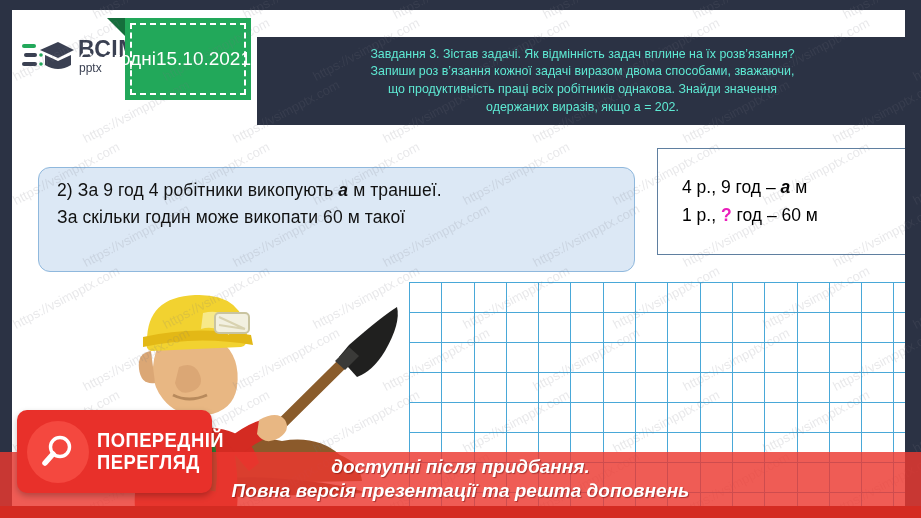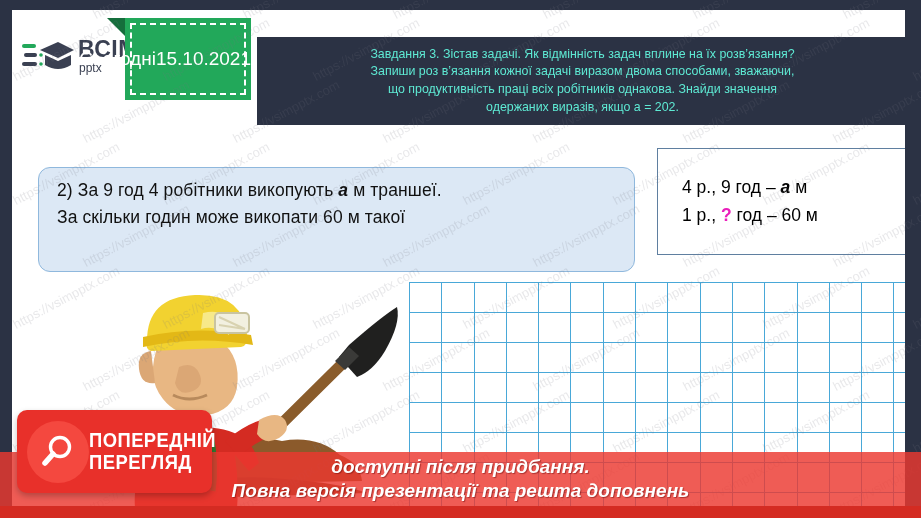--- a/index.html
+++ b/index.html
@@ -152,21 +152,21 @@
 
   
   .worker { position: absolute; left: 95px; top: 255px; width: 310px; height: 245px; z-index: 3; }
 
   
   .preview-badge {
     position: absolute; left: 17px; top: 410px;
     width: 195px; height: 83px;
     background: #e8302a;
     border-radius: 10px;
-    display: flex; align-items: center; 
+    display: flex; align-items: center; gap: 8px;
     padding-left: 10px;
     box-shadow: 0 3px 6px rgba(0,0,0,.25);
     z-index: 12;
   }
   .preview-badge .circle {
     width: 62px; height: 62px; border-radius: 50%;
     background: #f4483f;
     display: flex; align-items: center; justify-content: center;
     flex: none;
   }

